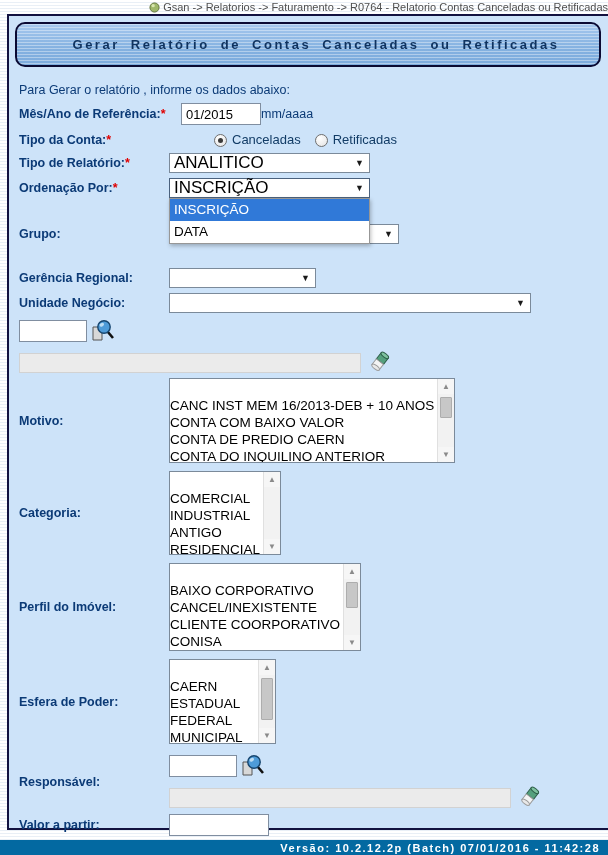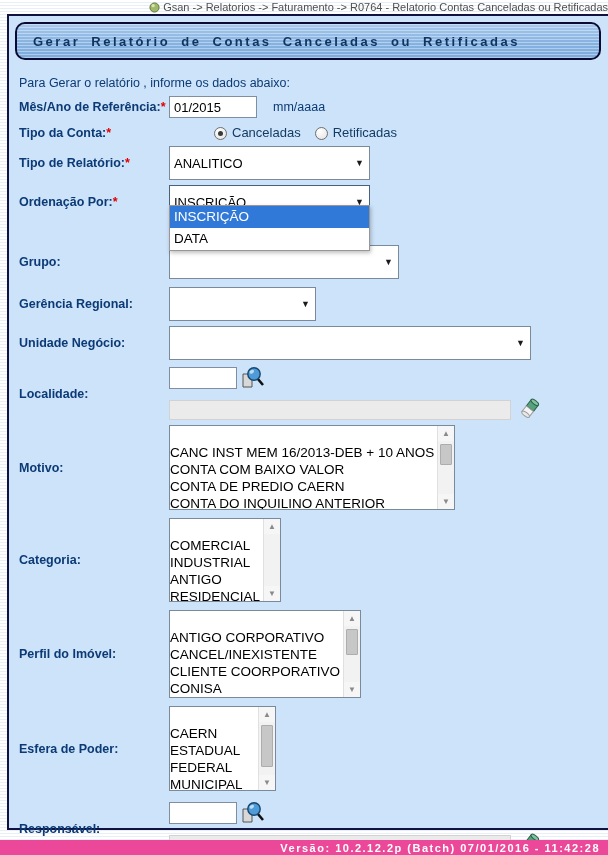--- a/index.html
+++ b/index.html
@@ -13,51 +13,51 @@
     position:absolute; top:0; left:0; width:608px; height:14px;
     display:flex; align-items:center; justify-content:flex-end;
     font-size:11px; color:#4f4f4f; white-space:nowrap; overflow:hidden;
   }
   .bc-icon { width:11px; height:11px; margin-right:3px; flex-shrink:0; }
   .container {
     position:absolute; top:14px; left:7px; width:601px; height:816px;
     background:#cde3f9; border:2px solid #121240; border-right:none;
   }
   .titlebar {
-    margin:6px 7px 0 6px; height:38px; border:2px solid #0a0a33; border-radius:10px;
+    margin:6px 7px 0 6px; height:45px; border:2px solid #0a0a33; border-radius:10px;
     background:linear-gradient(180deg,#a6c8ee 0%, #84b1e0 60%, #7cabdd 100%);
-    position:relative; display:flex; align-items:center; overflow:hidden;
+    position:relative; display:flex; align-items:center; overflow:hidden;justify-content:center;
   }
   .titlebar::before {
     content:''; position:absolute; inset:0;
     background:repeating-linear-gradient(180deg, rgba(255,255,255,0.38) 0 1px, rgba(255,255,255,0) 1px 3px);
   }
   .title-text {
     position:relative; padding-left:16px; font-size:13px; font-weight:bold;
     letter-spacing:2.5px; word-spacing:5px; color:#10335f;
   }
   .form-area { padding-left:10px; }
   .intro { margin-top:16px; font-size:12.5px; color:#0b3a76; }
   .row { display:flex; align-items:center; }
   .label { width:150px; flex-shrink:0; font-size:12.5px; font-weight:bold; color:#0b3a76; }
   .req { color:#e00000; }
   .text-input {
     height:22px; border:1px solid #808ea0; background:#fff;
     font-family:"Liberation Sans",sans-serif; font-size:13px; padding:0 4px; color:#000;
   }
-  .hint { margin-left:16px; font-size:12.5px; color:#0b3a76; }
+  .hint { font-size:12.5px; color:#0b3a76; }
   .radio-wrap { display:flex; align-items:flex-end; margin-left:45px; }
   .radio { width:13px; height:13px; border-radius:50%; border:1px solid #6f6f6f;
     background:radial-gradient(circle at 35% 30%, #ffffff, #e2e2e2); position:relative; flex-shrink:0; }
   .radio.checked::after { content:''; position:absolute; left:3px; top:3px; right:3px; bottom:3px;
     background:#3a3a3a; border-radius:50%; }
   .radio-label { margin:0 14px 0 5px; font-size:13px; color:#123c66; }
   .select {
-    position:relative; height:34px; border:1px solid #7b8a9a; background:#fff;
-    display:flex; align-items:center; font-size:13px; color:#000; padding:0 18px 0 4px;
+    position:relative; height:20px; border:1px solid #7b8a9a; background:#fff;
+    display:flex; align-items:center; font-size:17px; color:#000; padding:0 18px 0 4px;
   }
   .select::after { content:'▼'; position:absolute; right:5px; top:50%; transform:translateY(-50%);
     font-size:9px; color:#1a1a1a; }
   .dd-anchor { position:relative; }
   .dropdown {
     position:absolute; left:150px; top:20px; width:201px; background:#fff;
     border:1px solid #979797; box-shadow:1px 2px 4px rgba(0,0,0,0.25); z-index:30;
   }
   .dropdown .list-opt { height:22px; line-height:22px; font-size:13.5px; padding:0 4px; white-space:nowrap; overflow:hidden; }
   .dropdown .list-opt.hl { background:#3079d8; color:#fff; }
@@ -78,21 +78,21 @@
     height:21px; padding:0 7px; font-family:"Liberation Sans",sans-serif; font-size:13px; color:#0d2f63;
     background:linear-gradient(180deg,#d2e2f5,#abc9ec);
     border:1px solid #1d3a68;
     box-shadow: inset 1px 1px 0 #e9f2fc, inset -1px -1px 0 #86abd4, 1px 1px 0 #5f7699;
     cursor:pointer;
   }
   .buttons-row { display:flex; align-items:center; margin-top:20px; padding-right:4px; }
   .buttons-row .btn + .btn { margin-left:24px; }
   .btn.right { margin-left:auto; }
   .footer {
-    position:absolute; left:0; bottom:0; width:608px; height:15px; background:#ec4899;
+    position:absolute; left:0; bottom:0; width:608px; height:15px; background:#0369a1;
     display:flex; align-items:center; justify-content:flex-end; padding-right:8px;
     font-size:11px; font-weight:bold; letter-spacing:1.5px; color:#ffffff; white-space:nowrap;
   }
 </style>
 </head>
 <body>
 
 <div class="breadcrumb-bar">
   <svg class="bc-icon" viewBox="0 0 12 12">
     <circle cx="6" cy="6" r="5" fill="#9fb86a" stroke="#5d6f3a"></circle>
@@ -104,21 +104,21 @@
 <div class="container">
   <div class="titlebar">
     <span class="title-text">Gerar Relatório de Contas Canceladas ou Retificadas</span>
   </div>
 
   <div class="form-area">
     <div class="intro">Para Gerar o relatório , informe os dados abaixo:</div>
 
     <div class="row" style="margin-top:6px">
       <div class="label"><span>Mês/Ano de Referência:</span><span class="req">*</span></div>
-      <input class="text-input" style="width: 88px;" value="01/2015">
+      <input class="text-input" style="width: 80px; margin-left: 12px;" value="01/2015">
       <span class="hint">mm/aaaa</span>
     </div>
 
     <div class="row" style="margin-top:7px">
       <div class="label"><span>Tipo da Conta:</span><span class="req">*</span></div>
       <div class="radio-wrap">
         <span class="radio checked"></span>
         <span class="radio-label">Canceladas</span>
         <span class="radio"></span>
         <span class="radio-label">Retificadas</span>
@@ -143,36 +143,35 @@
         </div>
     </div>
 
     <div class="row" style="margin-top:26px">
       <div class="label"><span>Grupo:</span></div>
       <div class="select" style="width:230px">
           <span></span>
         </div>
     </div>
 
-    <div class="row" style="margin-top:8px">
+    <div class="row" style="margin-top:24px">
       <div class="label"><span>Gerência Regional:</span></div>
       <div class="select" style="width:147px">
           <span></span>
         </div>
     </div>
 
     <div class="row" style="margin-top:5px">
       <div class="label"><span>Unidade Negócio:</span></div>
       <div class="select" style="width:362px">
           <span></span>
         </div>
     </div>
 
     <div class="row" style="margin-top:6px">
-      <div class="label"><span>Localidade:</span></div>
       <div class="stack">
         <div class="inline">
           <input class="text-input" style="width: 68px;" value="">
           <svg class="icon-btn" width="24" height="24" viewBox="0 0 24 24">
             <path d="M2 8 L11 8 L11 21 L2 21 Z" fill="#d8d8d8" stroke="#555" stroke-width="1"></path>
             <path d="M8 8 L11 11 L11 8 Z" fill="#aaa" stroke="#555" stroke-width="0.7"></path>
             <line x1="16.5" y1="12.5" x2="22" y2="19" stroke="#111" stroke-width="2.6"></line>
             <circle cx="13" cy="8" r="6.2" fill="#4e9bd8" stroke="#16456e" stroke-width="1.4"></circle>
             <ellipse cx="10.8" cy="5.8" rx="2.4" ry="1.7" fill="#bcdcf2" transform="rotate(-30 10.8 5.8)"></ellipse>
           </svg>
@@ -221,21 +220,21 @@
           <div class="sb-btn">▲</div>
           <div class="sb-btn down">▼</div>
         </div>
       </div>
     </div>
 
     <div class="row" style="margin-top:8px">
       <div class="label"><span>Perfil do Imóvel:</span></div>
       <div class="listbox" style="width:192px; height:88px">
         <div class="opts">
-            <div class="list-opt">ANTIGO CORPORATIVO</div>
+            <div class="list-opt">BAIXO CORPORATIVO</div>
             <div class="list-opt">CANCEL/INEXISTENTE</div>
             <div class="list-opt">CLIENTE COORPORATIVO</div>
             <div class="list-opt">CONISA</div>
           </div>
         <div class="scrollbar">
           <div class="sb-btn">▲</div>
           <div class="sb-thumb" style="height:26px"></div>
           <div class="sb-btn down">▼</div>
         </div>
       </div>
@@ -278,20 +277,24 @@
               <rect x="6" y="2.2" width="9" height="8" fill="#55a07d" stroke="#2e5f49"></rect>
               <rect x="6" y="10.2" width="9" height="7" fill="#f4f4f4" stroke="#9a9a9a"></rect>
               <ellipse cx="10.5" cy="2.2" rx="4.5" ry="1.9" fill="#7fc3a0" stroke="#2e5f49"></ellipse>
               <ellipse cx="10.5" cy="17.2" rx="4.5" ry="1.9" fill="#e8e8e8" stroke="#9a9a9a"></ellipse>
             </g>
           </svg>
         </div>
       </div>
     </div>
 
+    <div class="row" style="margin-top:5px">
+      <div class="label"><span>Valor a partir:</span></div>
+      <input class="text-input" style="width: 100px;" value="">
+    </div>
 
     <div class="buttons-row">
       <button class="btn">Limpar</button>
       <button class="btn">Cancelar</button>
       <button class="btn right">Gerar</button>
     </div>
   </div>
 </div>
 
 <div class="footer">

